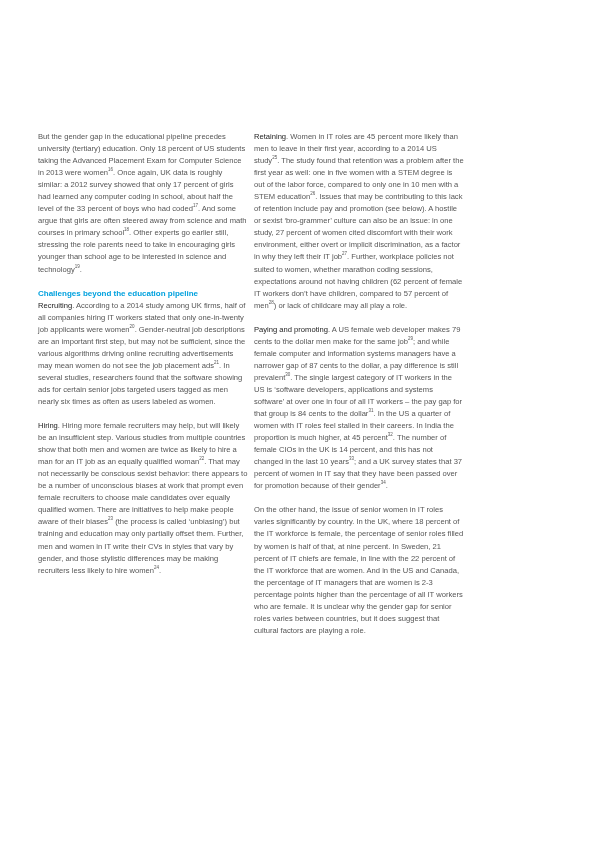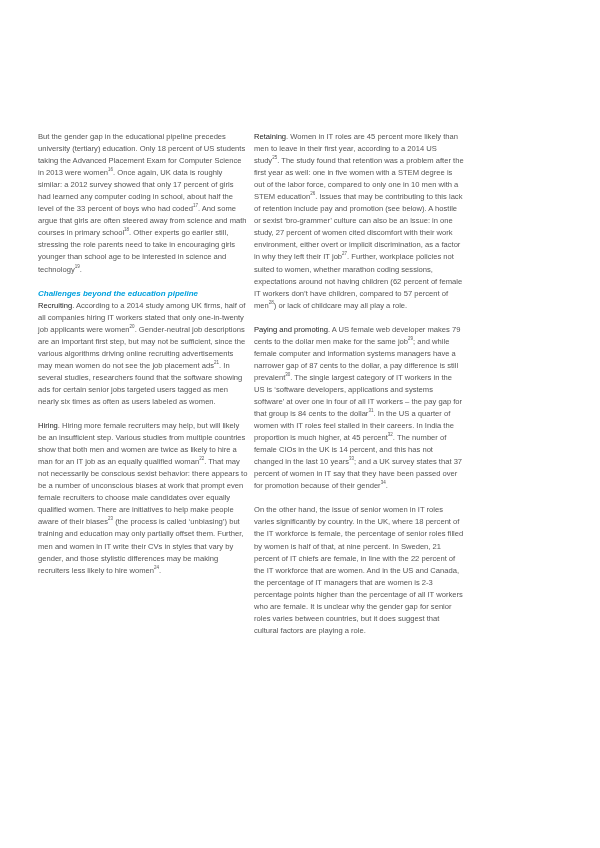--- a/index.html
+++ b/index.html
@@ -4,21 +4,21 @@
 <style>
   html, body { margin:0; padding:0; background:#fff; }
   body { width:600px; height:848px; position:relative; overflow:hidden;
          font-family:"Liberation Sans", sans-serif; color:#555; }
   .col { position:absolute; top:131px; font-size:7.6px; line-height:12.05px; }
   .col-left { left:38px; width:210px; }
   .col-right { left:254px; width:210px; }
   p { margin:0 0 12px 0; }
   b { color:#222; font-weight:normal; }
   sup { font-size:4.5px; line-height:0; vertical-align:4px; }
-  .heading { color:#00A1DE; font-weight:bold; font-size:8px; margin:0;font-style:italic; }
+  .heading { color:#00A1DE; font-weight:bold; font-size:8px; margin:0; }
   .footer { position:absolute; left:340px; top:855px; font-size:7.4px; color:#222; white-space:nowrap;font-style:italic; }
   .footer .t { font-weight:bold; }
   .footer .y { color:#555; }
   .footer .pg { position:absolute; left:214px; top:0; font-weight:bold; }
 </style>
 </head>
 <body>
 
 <div class="col col-left">
   <p>

